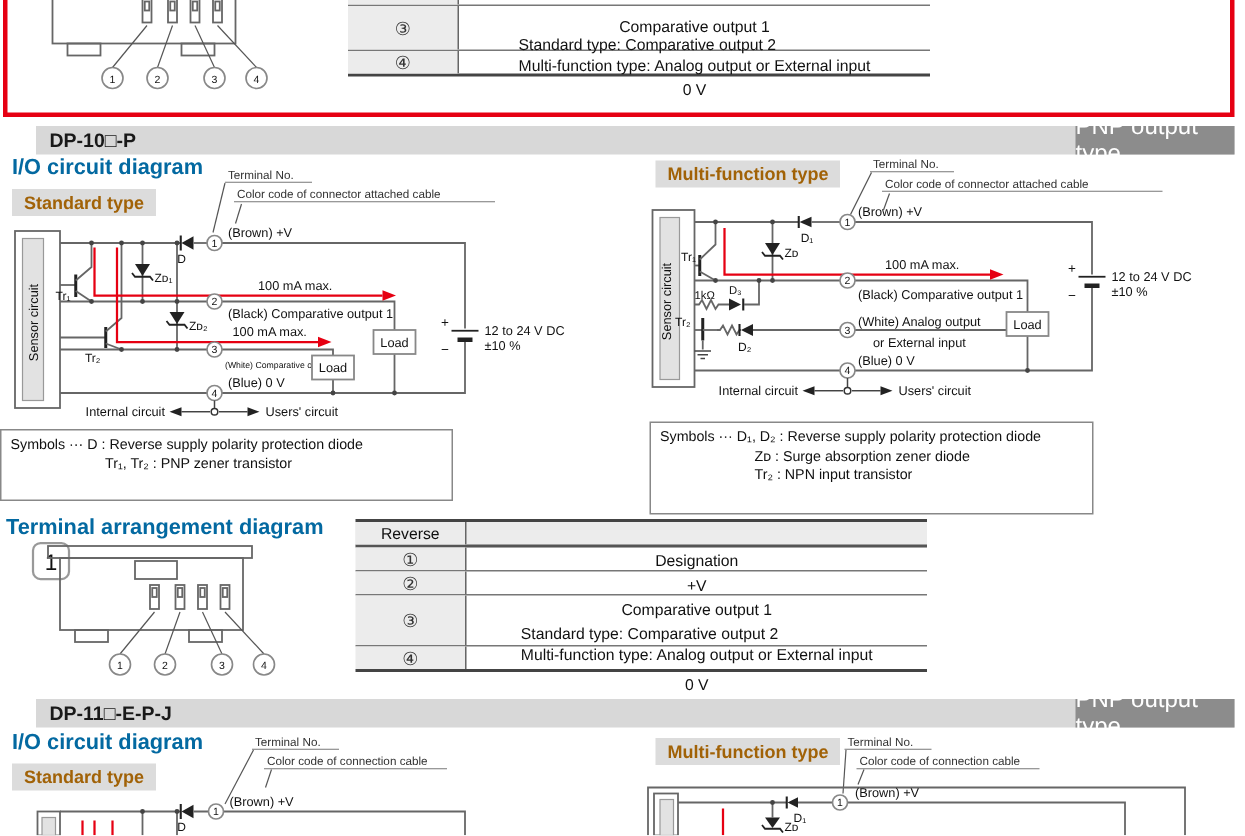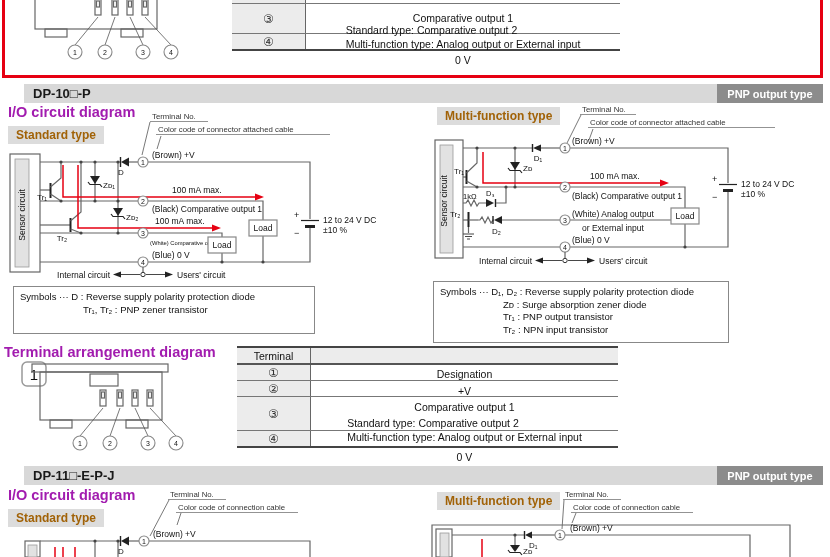--- a/index.html
+++ b/index.html
@@ -7,22 +7,22 @@
         font-family:"Liberation Sans","DejaVu Sans",sans-serif;color:#111;}
   .abs{position:absolute;}
   
   .red-box{position:absolute;left:2px;top:-14px;width:821px;height:92px;
            border:3px solid #e60012;box-sizing:border-box;overflow:visible;}
   
   .bar{position:absolute;left:24px;width:799px;height:19px;background:#d8d8d8;
        display:flex;align-items:center;padding-left:9px;box-sizing:border-box;
        font-size:13px;font-weight:bold;color:#191919;}
   .badge{position:absolute;left:717px;width:106px;height:19px;background:#8c8c8c;
-         color:#fff;font-size:11px;display:flex;align-items:center;justify-content:center;font-weight:bold;}
-  .blue-h{position:absolute;font-size:14.5px;font-weight:bold;color:#a21caf;}
+         color:#fff;font-size:16px;display:flex;align-items:center;justify-content:center;}
+  .blue-h{position:absolute;font-size:14.5px;font-weight:bold;color:#0369a1;}
   .chip{position:absolute;background:#dcdcdc;color:#a16207;font-size:12px;font-weight:bold;
         padding:2px 8px;line-height:14px;}
   
   .t-table{position:absolute;font-size:11px;color:#111;background:#fff;}
   .t-row{display:flex;border-bottom:1px solid #777;box-sizing:border-box;}
   .t-row.thick{border-bottom:2px solid #444;}
   .t-head{background:#ececec;font-size:10.5px;border-bottom:2px solid #555;}
   .t-cl{width:74px;background:#ececec;display:flex;align-items:center;justify-content:center;
         border-right:1px solid #666;box-sizing:border-box;font-size:12px;color:#333;}
   .t-cr{flex:1;display:flex;align-items:flex-start;justify-content:center;text-align:center;
@@ -362,28 +362,27 @@
       <circle cx="135" cy="160.5" r="2.2" fill="#fff" stroke="#333" stroke-width="1"></circle>
       <line x1="113" y1="160.5" x2="132" y2="160.5" stroke="#333" stroke-width="0.9"></line>
       <line x1="138" y1="160.5" x2="157" y2="160.5" stroke="#333" stroke-width="0.9"></line>
       <path class="bk" d="M105,160.5 L113,157.5 V163.5 Z"></path>
       <path class="bk" d="M165,160.5 L157,157.5 V163.5 Z"></path>
       <text class="lbl" x="102" y="163.5" text-anchor="end">Internal circuit</text>
       <text class="lbl" x="169" y="163.5">Users' circuit</text>
     </g>
   </svg>
 
-  <div class="sym-box" style="left:13px;top:286px;width:302px;height:48px">
+  <div class="sym-box" style="left:0;top:286px;width:302px;height:48px">
     <div>Symbols ··· D : Reverse supply polarity protection diode</div>
     <div class="sym-ind">Tr₁, Tr₂ : PNP zener transistor</div>
   </div>
   <div class="sym-box" style="left:433px;top:281px;width:296px;height:62px">
     <div>Symbols ··· D₁, D₂ : Reverse supply polarity protection diode</div>
     <div class="sym-ind">Zᴅ : Surge absorption zener diode</div>
-    <div class="sym-ind">Tr₁ : PNP output transistor</div>
     <div class="sym-ind">Tr₂ : NPN input transistor</div>
   </div>
 
   <div class="blue-h" style="left:4px;top:344px">Terminal arrangement diagram</div>
 
   <svg class="abs" style="left:18px;top:358px" width="215" height="100" viewBox="0 0 215 100">
     <g>
       <rect x="4" y="4" width="24" height="24" rx="5" fill="#fff" stroke="#999" stroke-width="1.5"></rect>
       <text x="16" y="22" font-size="15" fill="#777" text-anchor="middle">1</text>
     </g>
@@ -417,21 +416,21 @@
         <text class="tn" x="92" y="88">2</text>
       <circle class="tc" cx="130" cy="85" r="7"></circle>
         <text class="tn" x="130" y="88">3</text>
       <circle class="tc" cx="158" cy="85" r="7"></circle>
         <text class="tn" x="158" y="88">4</text>
     </g>
   </svg>
 
   <div class="t-table border-top-thick" style="left:237px;top:346px;width:381px">
     <div class="t-row t-head" style="height:17px">
-      <div class="t-cl">Terminal</div>
+      <div class="t-cl">Reverse</div>
       <div class="t-cr" style="background:#14b8a6;font-weight:normal">Designation</div>
     </div>
     <div class="t-row" style="height:16px">
       <div class="t-cl">①</div>
       <div class="t-cr">+V</div>
     </div>
     <div class="t-row" style="height:16px">
       <div class="t-cl">②</div>
       <div class="t-cr">Comparative output 1</div>
     </div>

